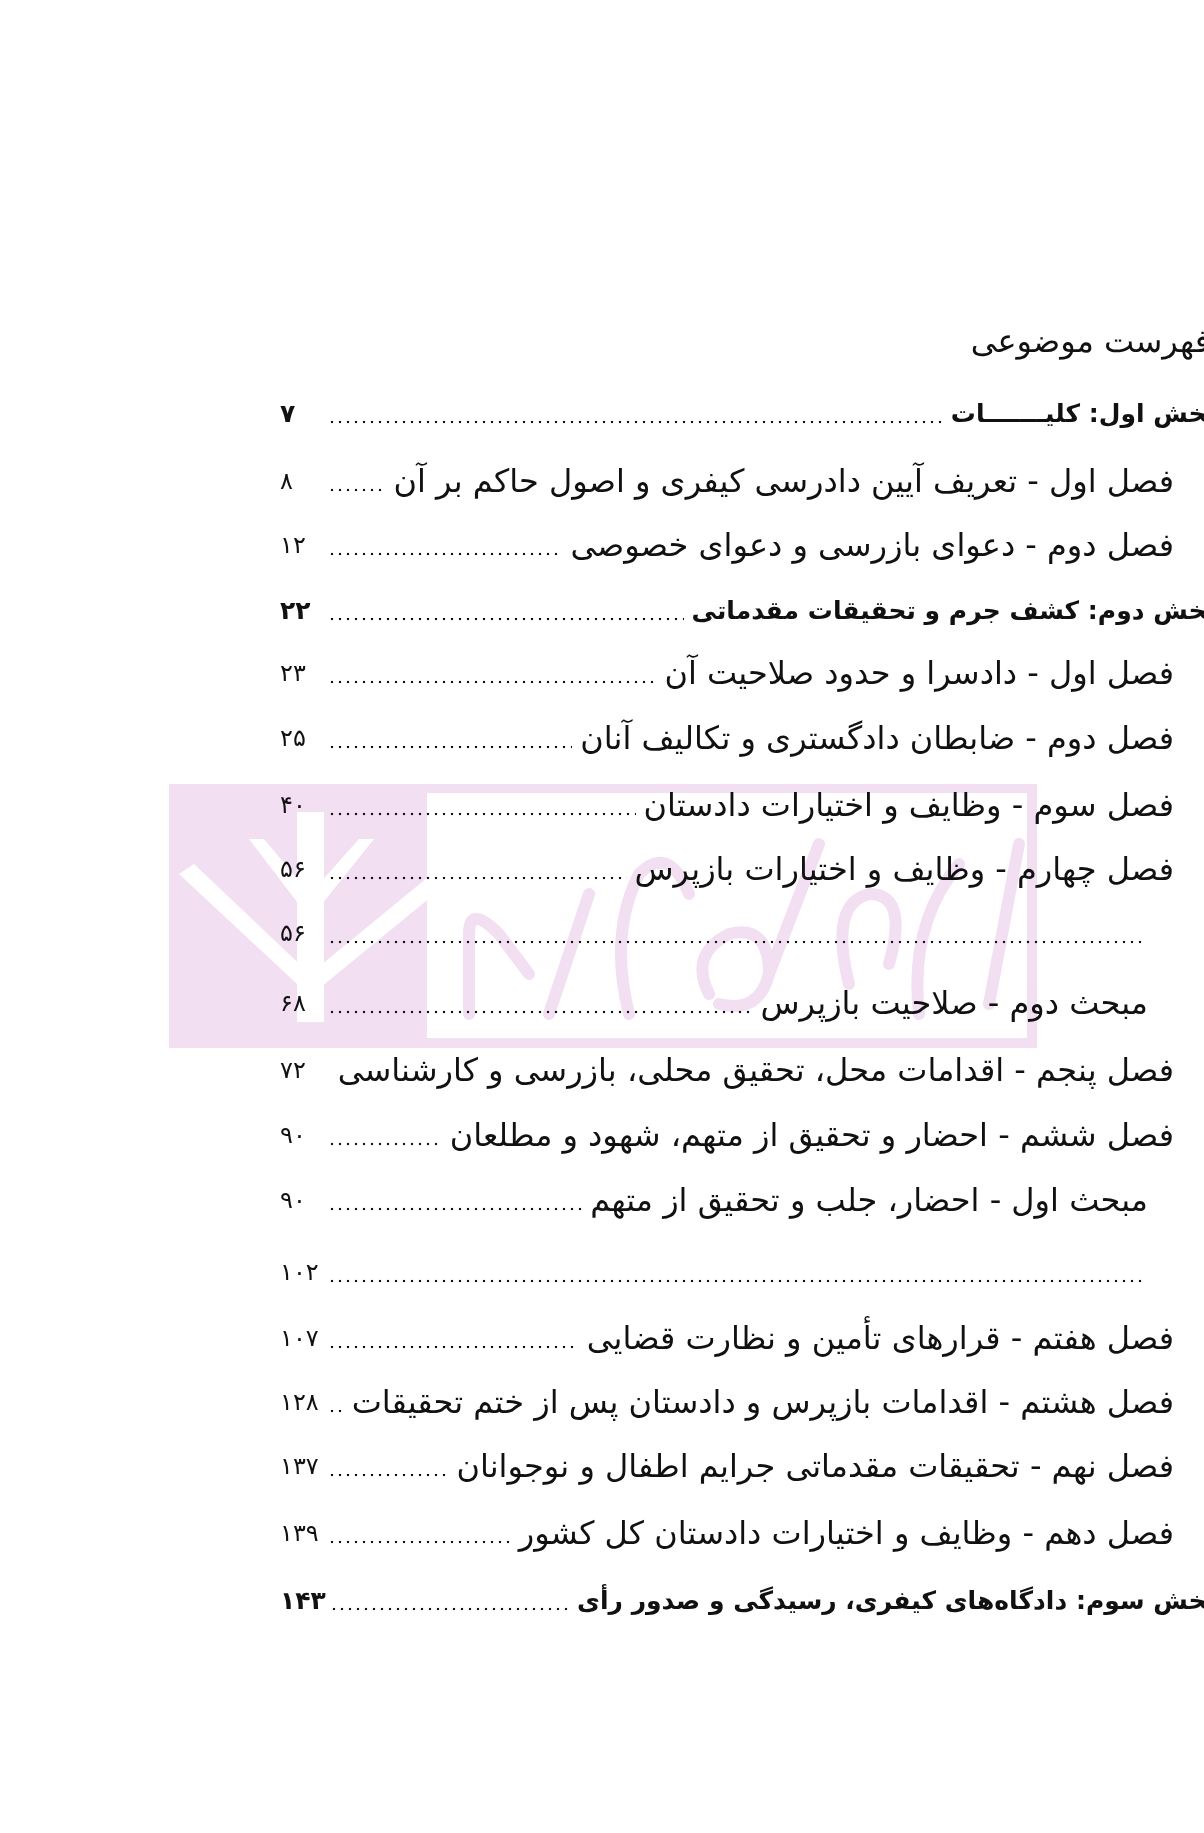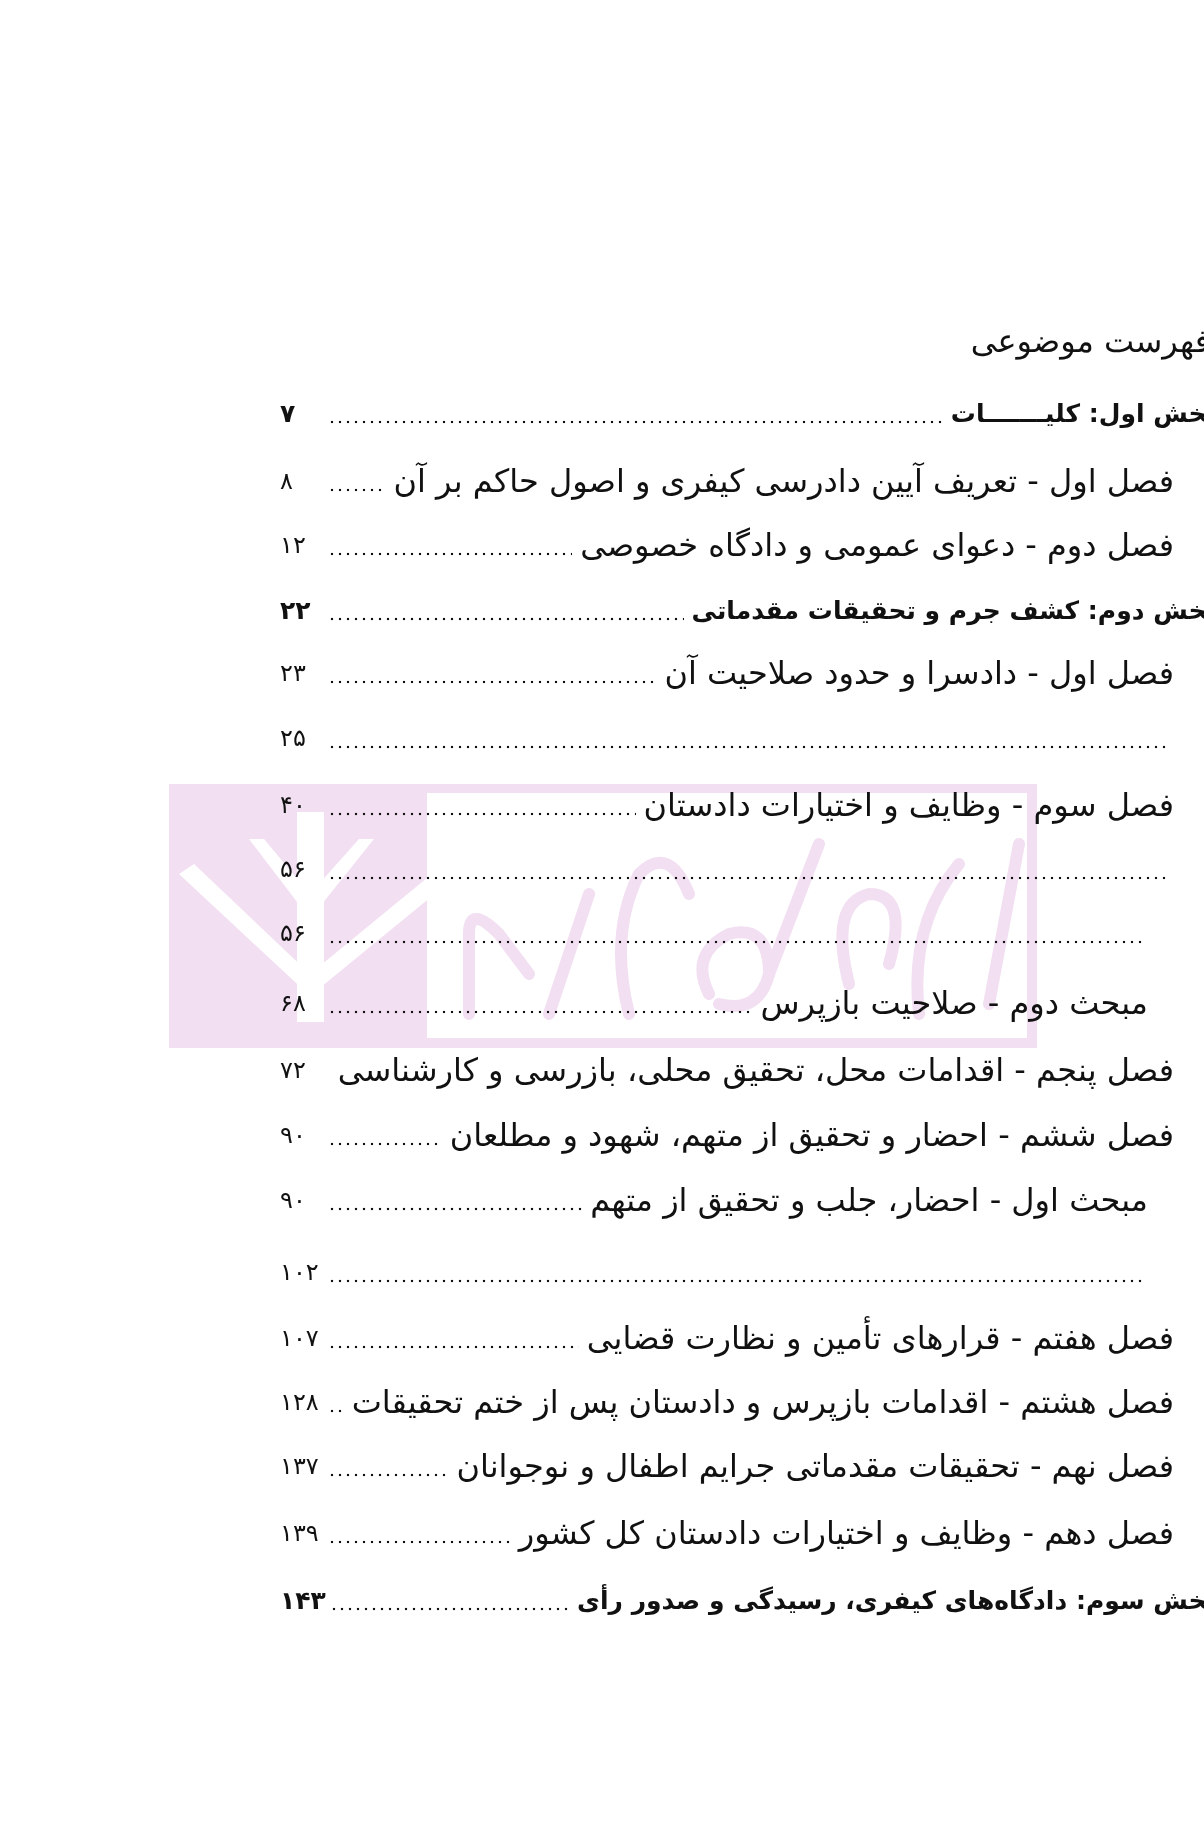--- a/index.html
+++ b/index.html
@@ -69,44 +69,46 @@
         <span class="label">بخش اول: کلیـــــــات</span>
         <span class="leader"></span>
         <span class="pg">۷</span>
       </div>
       <div class="toc-row chapter" style="top: 461px;">
         <span class="label">فصل اول - تعریف آیین دادرسی کیفری و اصول حاکم بر آن</span>
         <span class="leader"></span>
         <span class="pg">۸</span>
       </div>
       <div class="toc-row chapter" style="top: 525px;">
-        <span class="label">فصل دوم - دعوای عمومی و دادگاه خصوصی</span>
+        <span class="label">فصل دوم - دعوای بازرسی و دعوای خصوصی</span>
         <span class="leader"></span>
         <span class="pg">۱۲</span>
       </div>
       <div class="toc-row part" style="top: 590px;">
         <span class="label">بخش دوم: کشف جرم و تحقیقات مقدماتی</span>
         <span class="leader"></span>
         <span class="pg">۲۲</span>
       </div>
       <div class="toc-row chapter" style="top: 653px;">
         <span class="label">فصل اول - دادسرا و حدود صلاحیت آن</span>
         <span class="leader"></span>
         <span class="pg">۲۳</span>
       </div>
       <div class="toc-row chapter" style="top: 718px;">
+        <span class="label">فصل دوم - ضابطان دادگستری و تکالیف آنان</span>
         <span class="leader"></span>
         <span class="pg">۲۵</span>
       </div>
       <div class="toc-row chapter" style="top: 785px;">
         <span class="label">فصل سوم - وظایف و اختیارات دادستان</span>
         <span class="leader"></span>
         <span class="pg">۴۰</span>
       </div>
       <div class="toc-row chapter" style="top: 849px;">
+        <span class="label">فصل چهارم - وظایف و اختیارات بازپرس</span>
         <span class="leader"></span>
         <span class="pg">۵۶</span>
       </div>
       <div class="toc-row section" style="top: 913px;">
         <span class="leader"></span>
         <span class="pg">۵۶</span>
       </div>
       <div class="toc-row section" style="top: 983px;">
         <span class="label">مبحث دوم - صلاحیت بازپرس</span>
         <span class="leader"></span>

